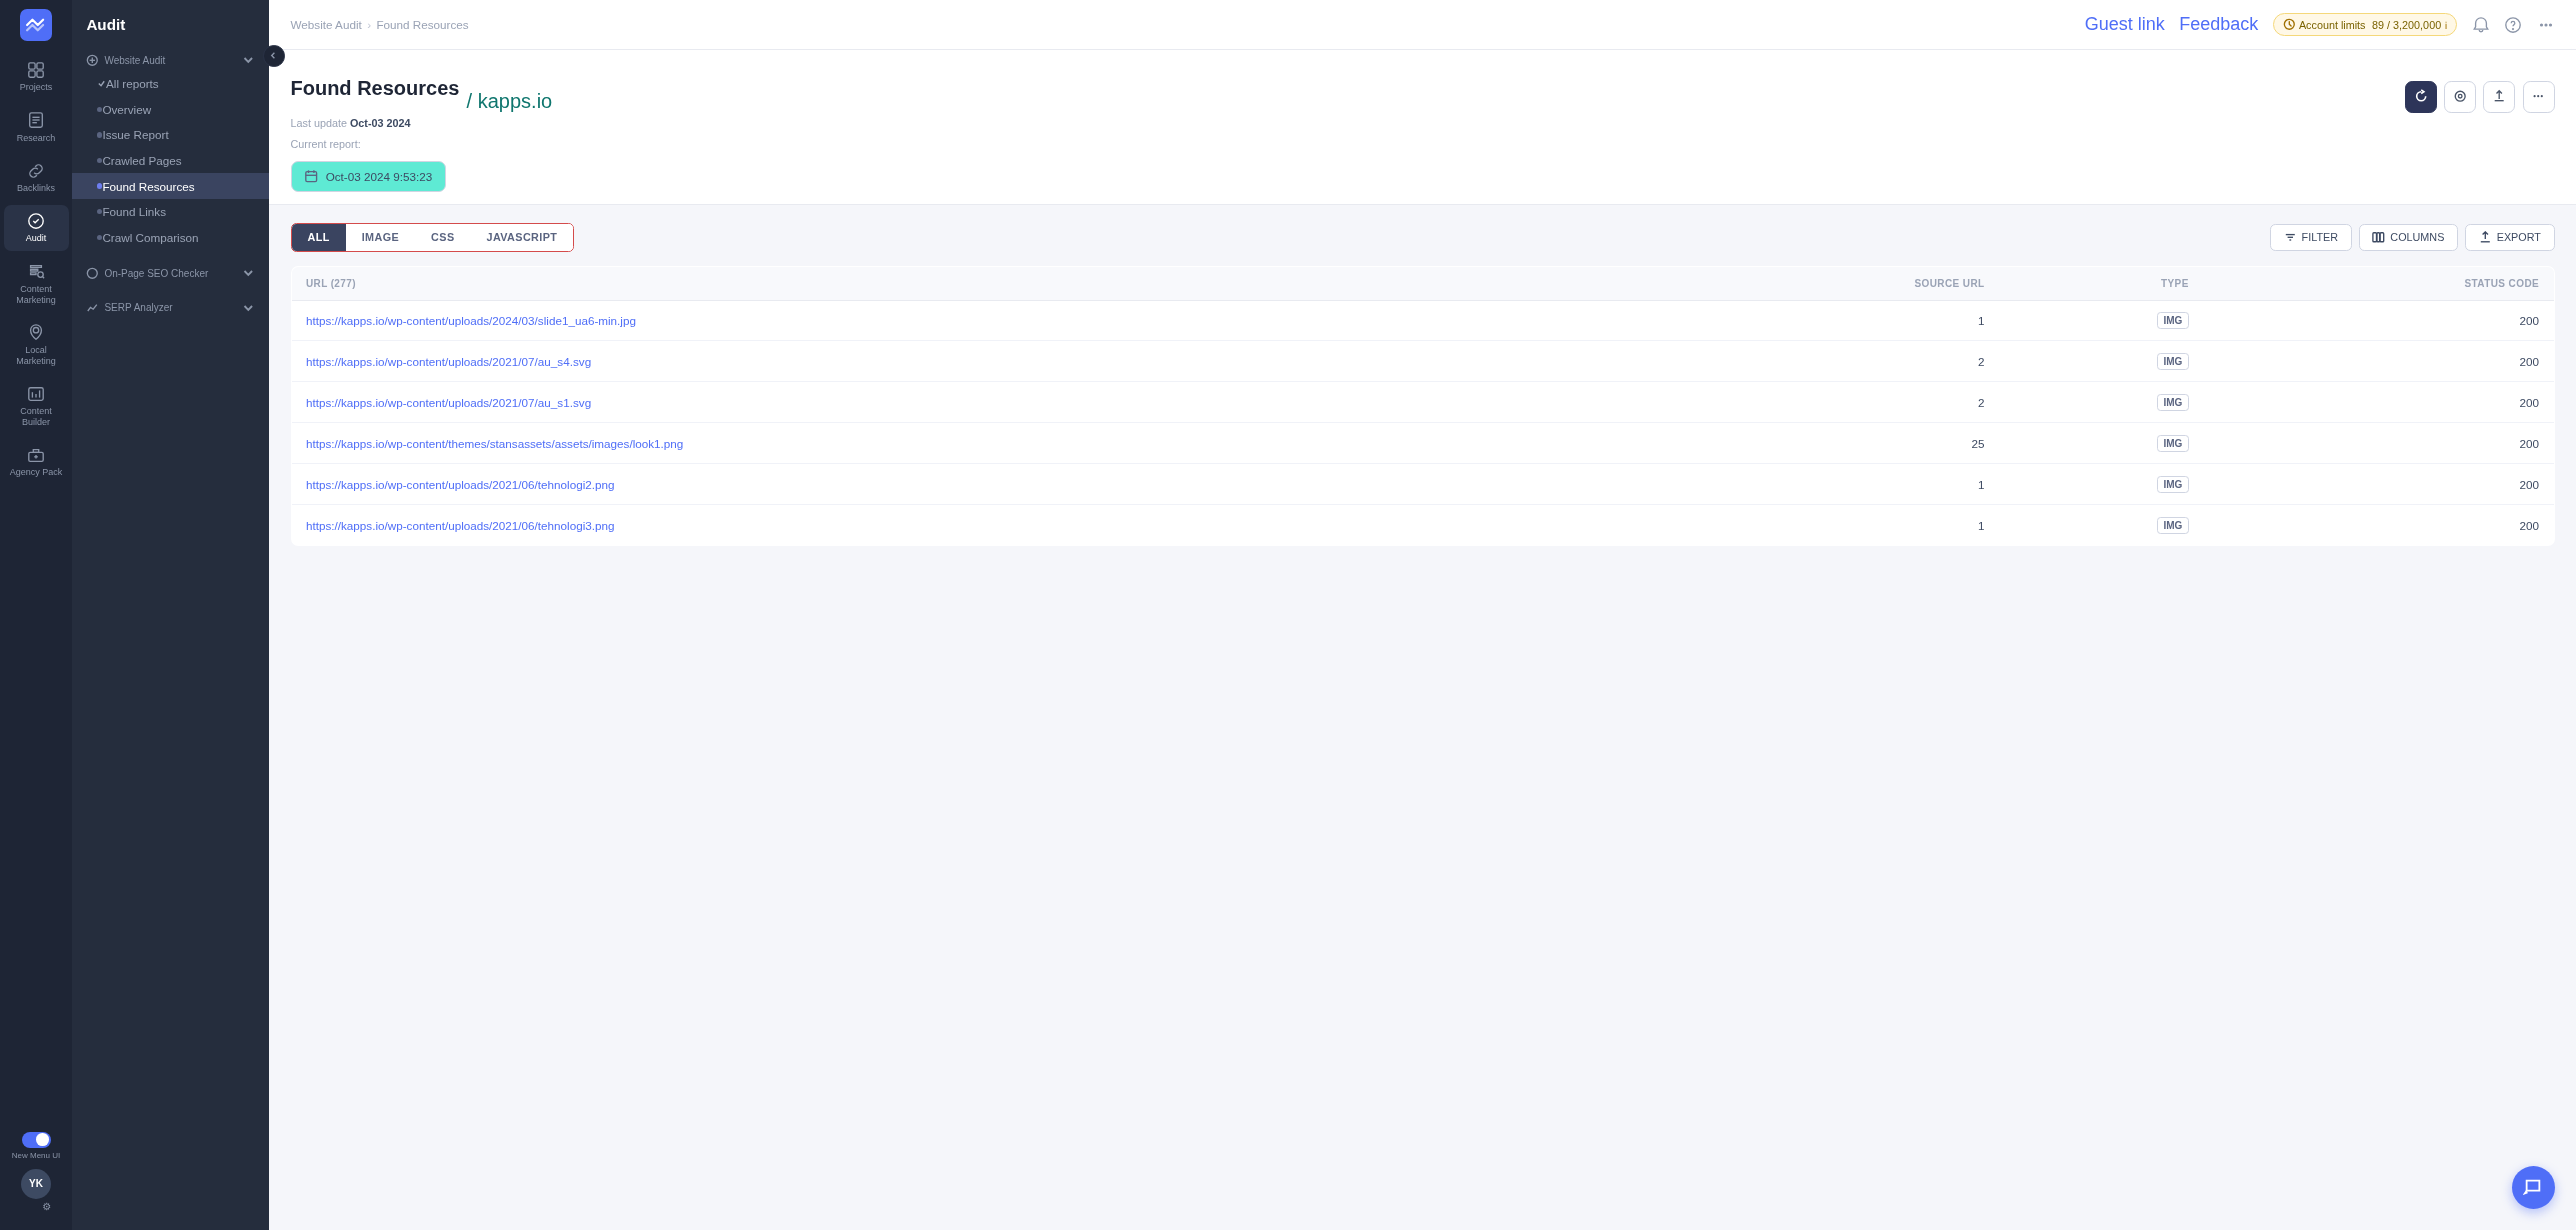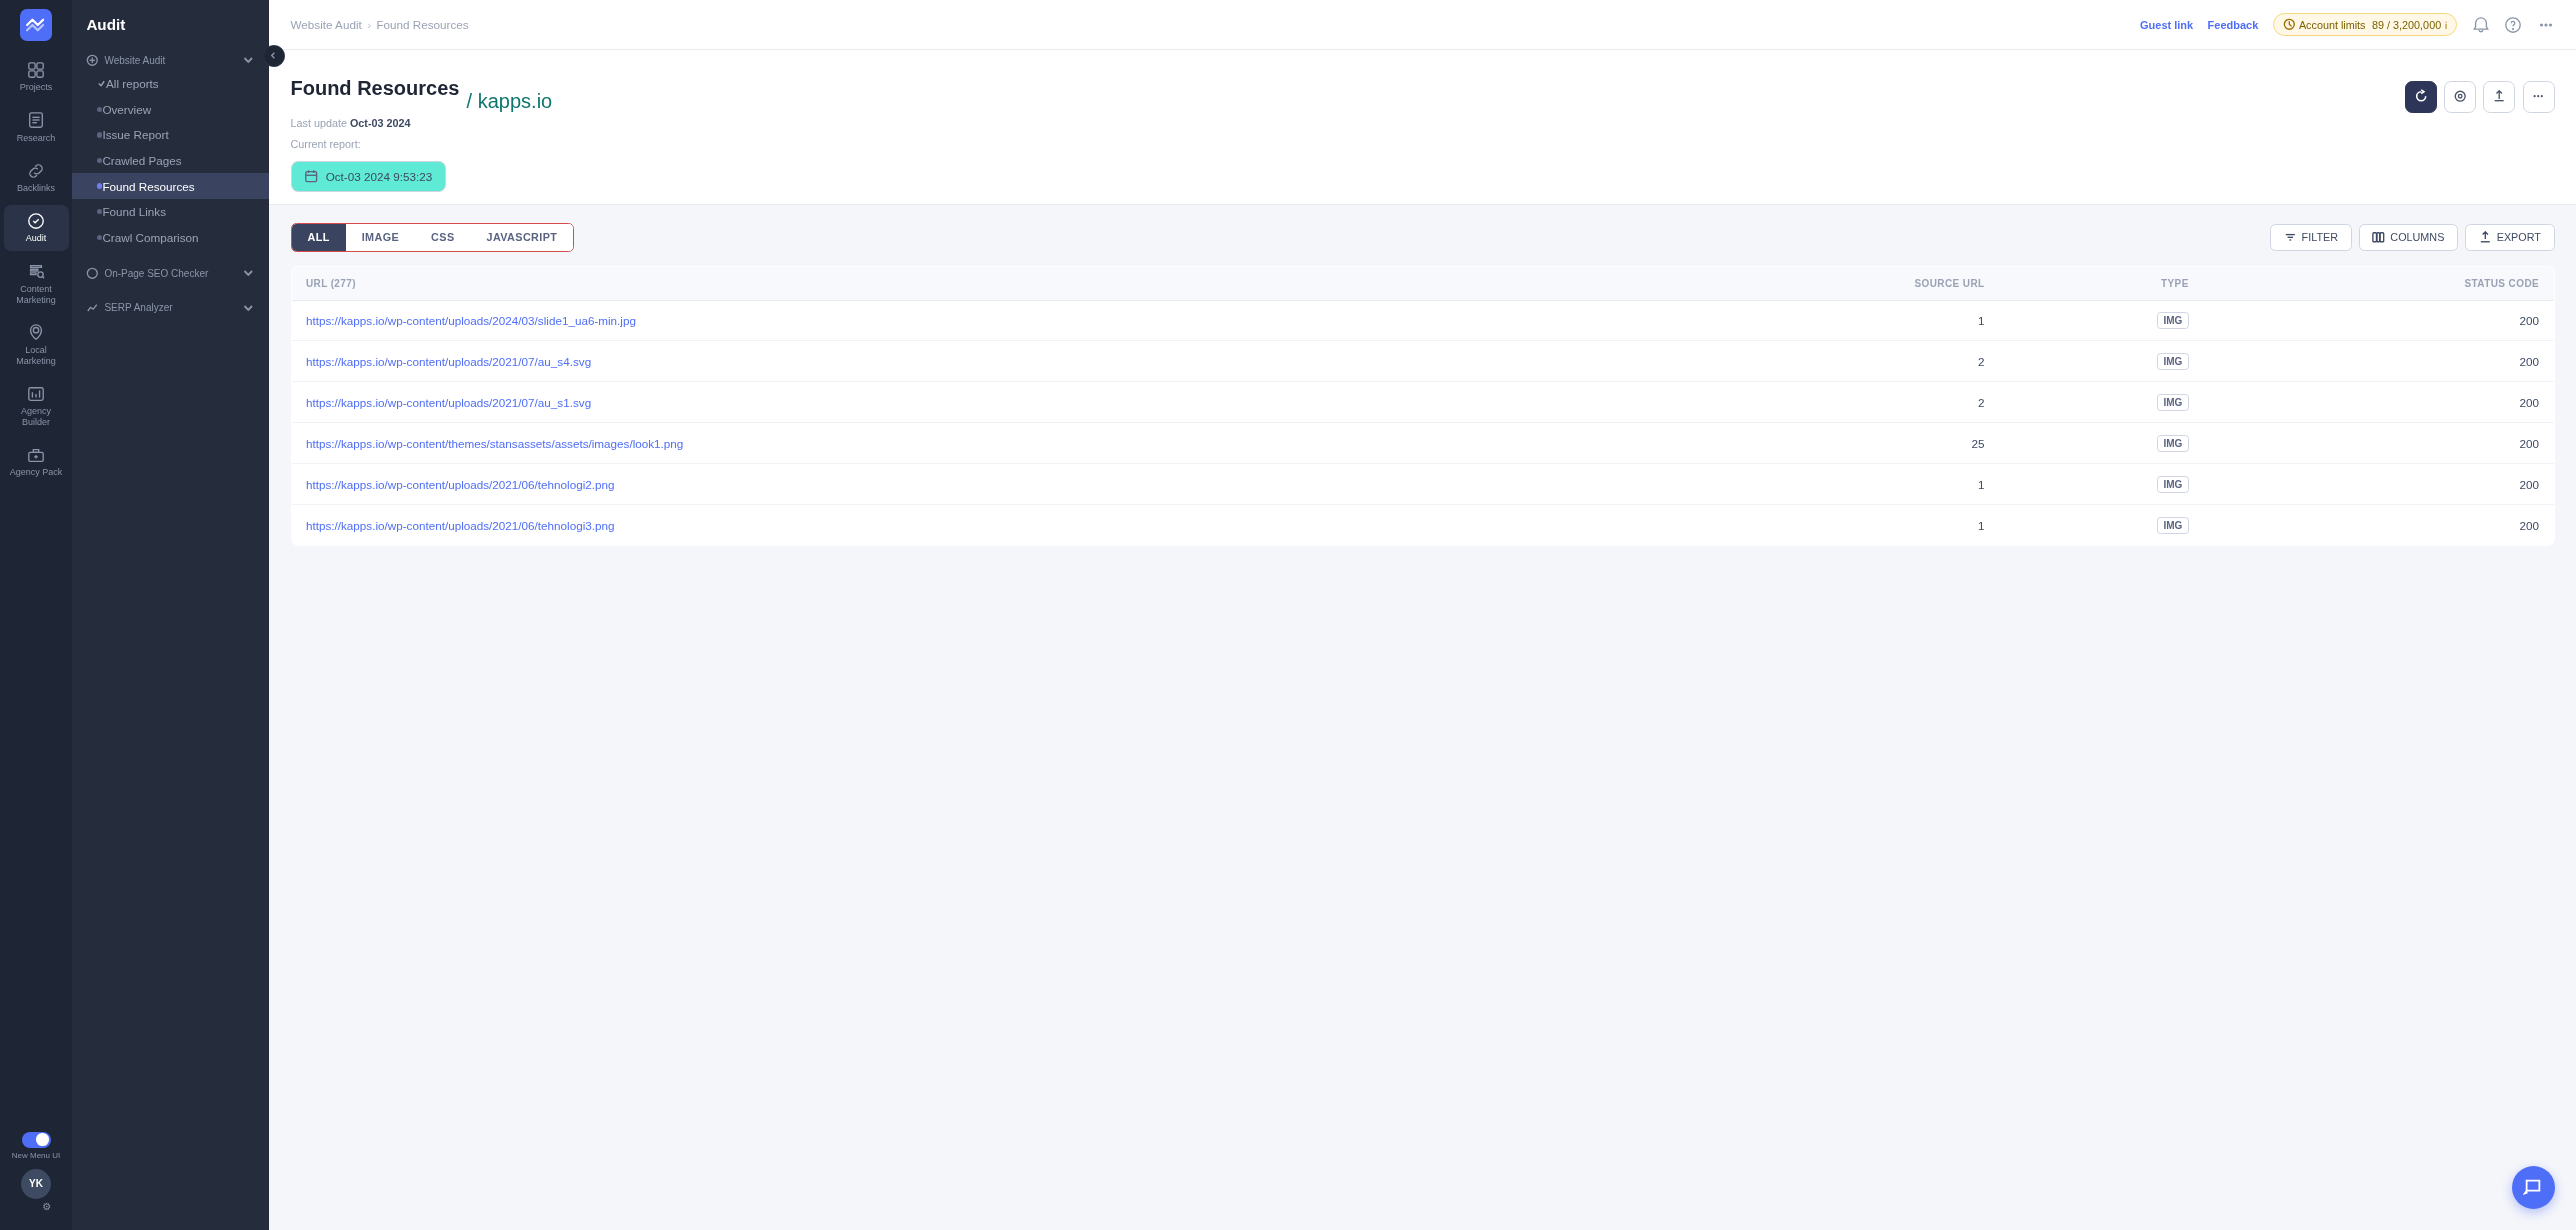--- a/index.html
+++ b/index.html
@@ -101,21 +101,21 @@
       gap: 7.2px;
       flex-shrink: 0;
     }
     .breadcrumb {
       display: flex; align-items: center; gap: 5.4px;
       font-size: 11.7px; color: #9aa3b5; flex: 1;
     }
     .breadcrumb-sep { color: #c0c6d4; }
     .breadcrumb-current { color: #9aa3b5; }
     .topbar-actions { display: flex; align-items: center; gap: 14.4px; margin-left: auto; }
-    .topbar-link { color: #4f6ef7; font-size: 11px; cursor: pointer; text-decoration: none; font-weight: bold; }
+    .topbar-link { color: #4f6ef7; font-size: 18px; cursor: pointer; text-decoration: none; }
     .account-limits {
       background: #fff8e6; border: 0.9px solid #f5d87a; border-radius: 14.4px;
       padding: 3.6px 9px; font-size: 10.8px; color: #7a6200;
       display: flex; align-items: center; gap: 3.6px;
     }
 
     
     .page-header {
       background: #fff;
       padding: 14.4px 21.5px 12.6px;
@@ -275,21 +275,21 @@
     <span class="sidebar-item-label">Local Marketing</span>
   </div>
 
   <div class="sidebar-item">
     <svg viewBox="0 0 20 20" fill="none" stroke="currentColor" stroke-width="1.5">
       <rect x="2" y="3" width="16" height="14" rx="2"></rect>
       <line x1="6" y1="8" x2="6" y2="14"></line>
       <line x1="10" y1="10" x2="10" y2="14"></line>
       <line x1="14" y1="6" x2="14" y2="14"></line>
     </svg>
-    <span class="sidebar-item-label">Agency Builder</span>
+    <span class="sidebar-item-label">Content Builder</span>
   </div>
 
   <div class="sidebar-item">
     <svg viewBox="0 0 20 20" fill="none" stroke="currentColor" stroke-width="1.5">
       <path d="M7 4h6v3H7z"></path>
       <rect x="2" y="7" width="16" height="10" rx="1.5"></rect>
       <line x1="10" y1="10" x2="10" y2="14"></line>
       <line x1="8" y1="12" x2="12" y2="12"></line>
     </svg>
     <span class="sidebar-item-label">Agency Pack</span>

